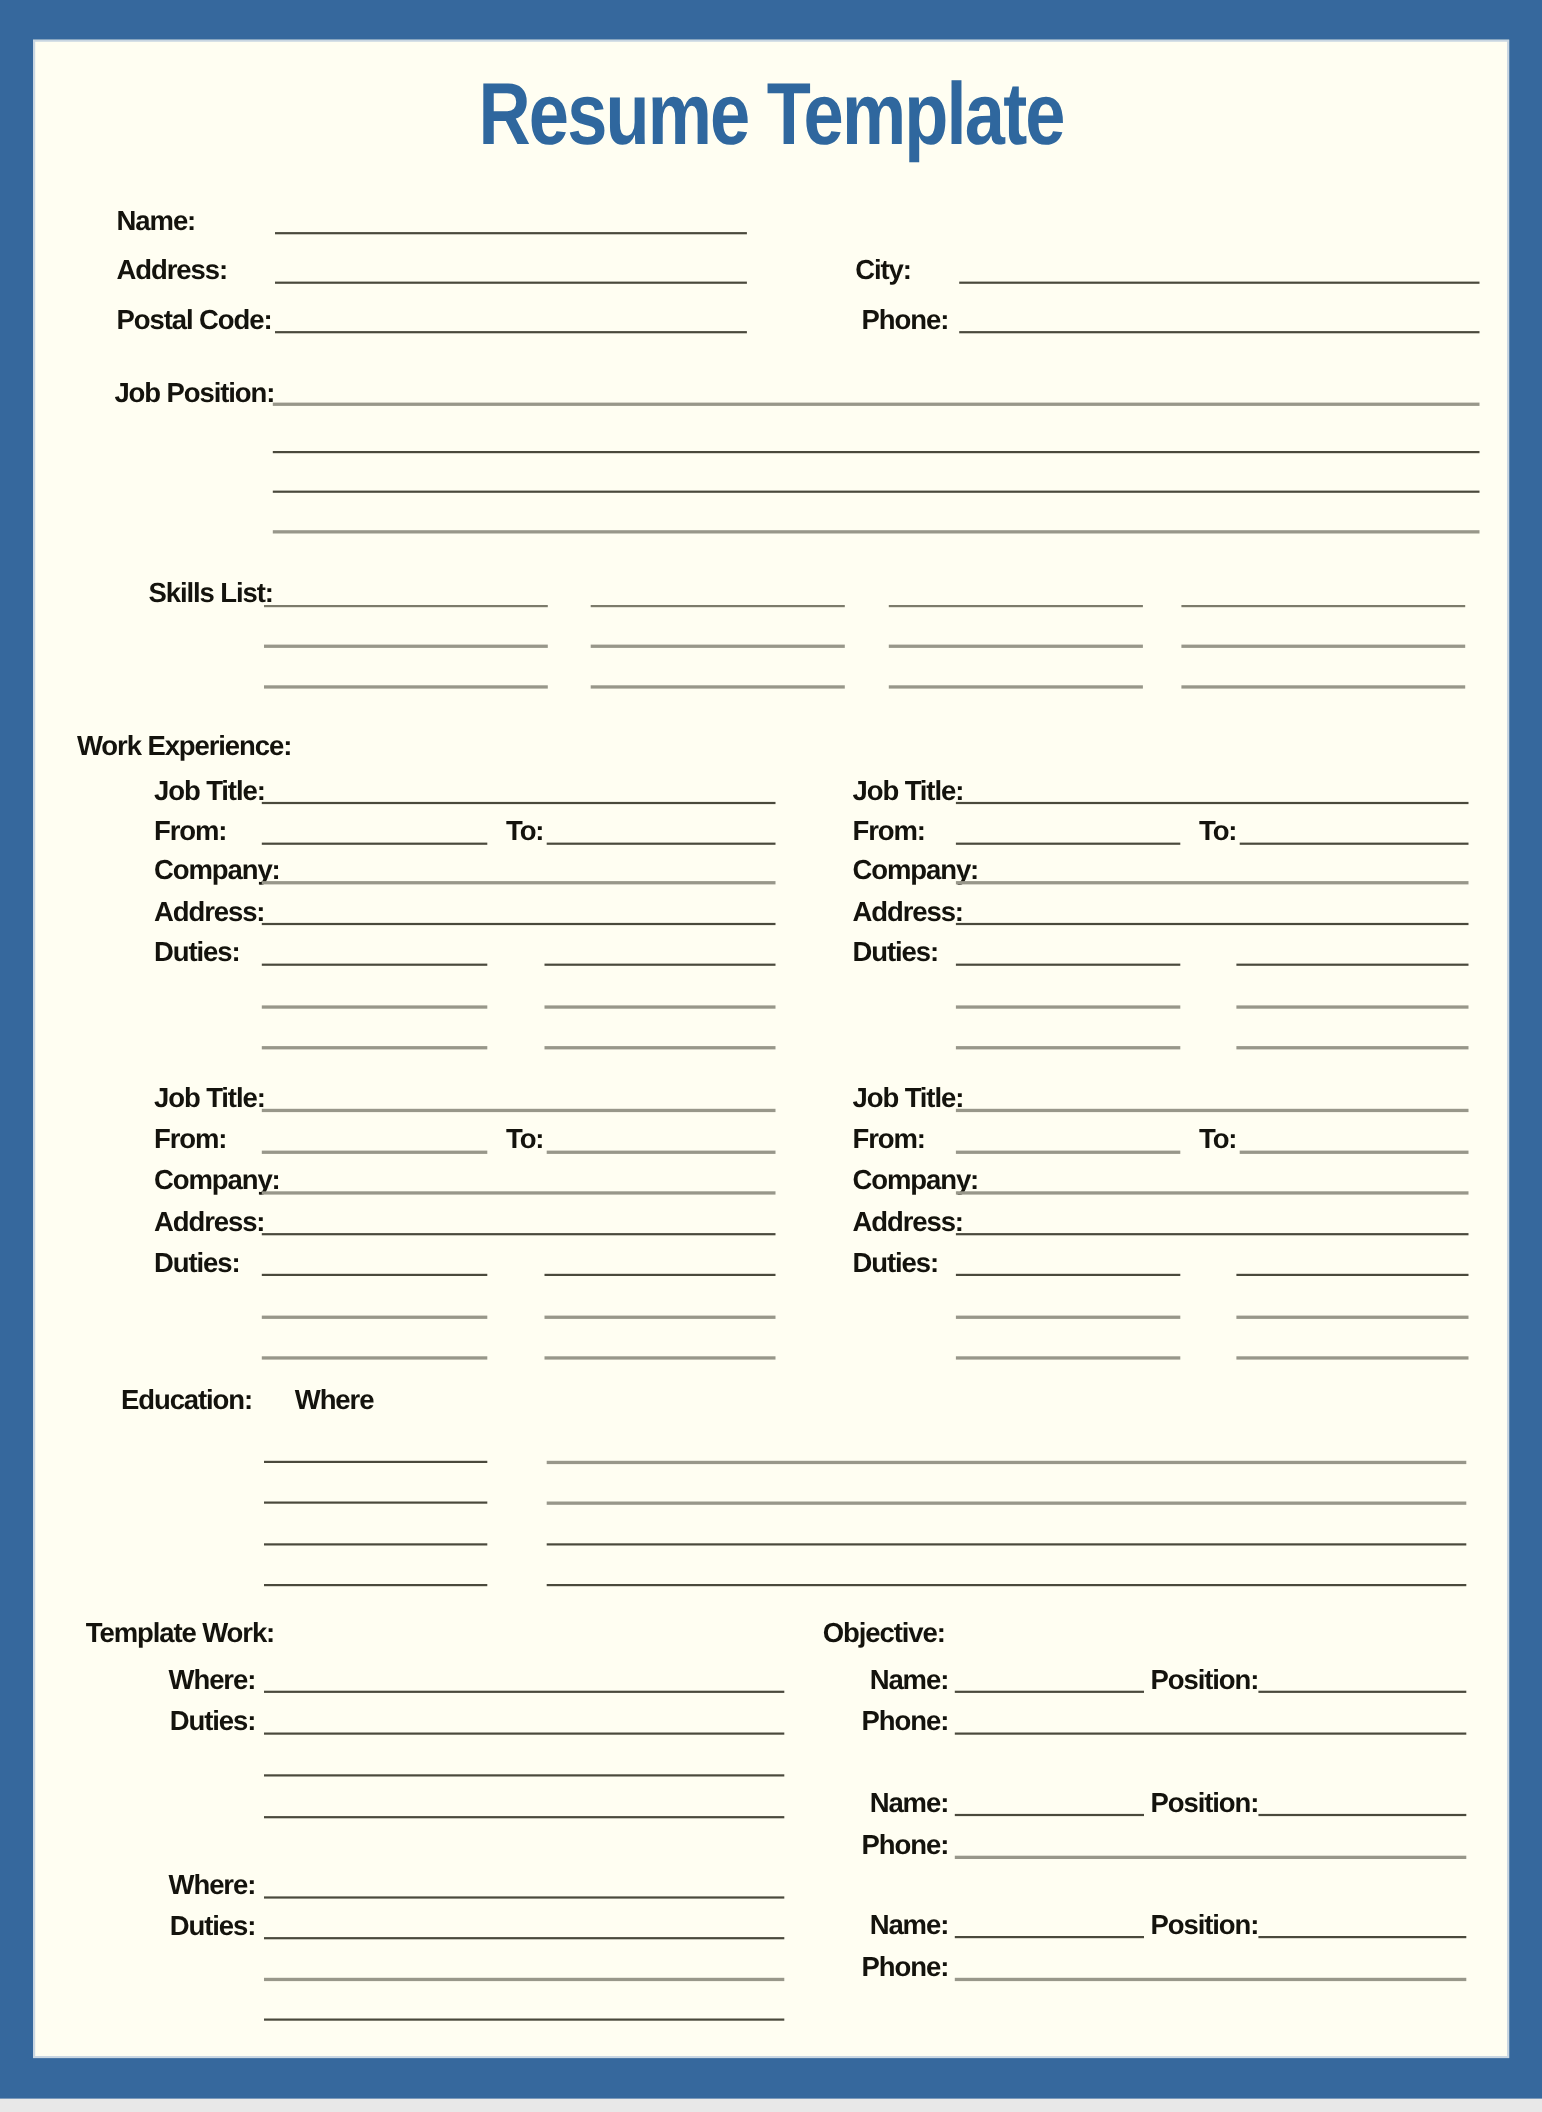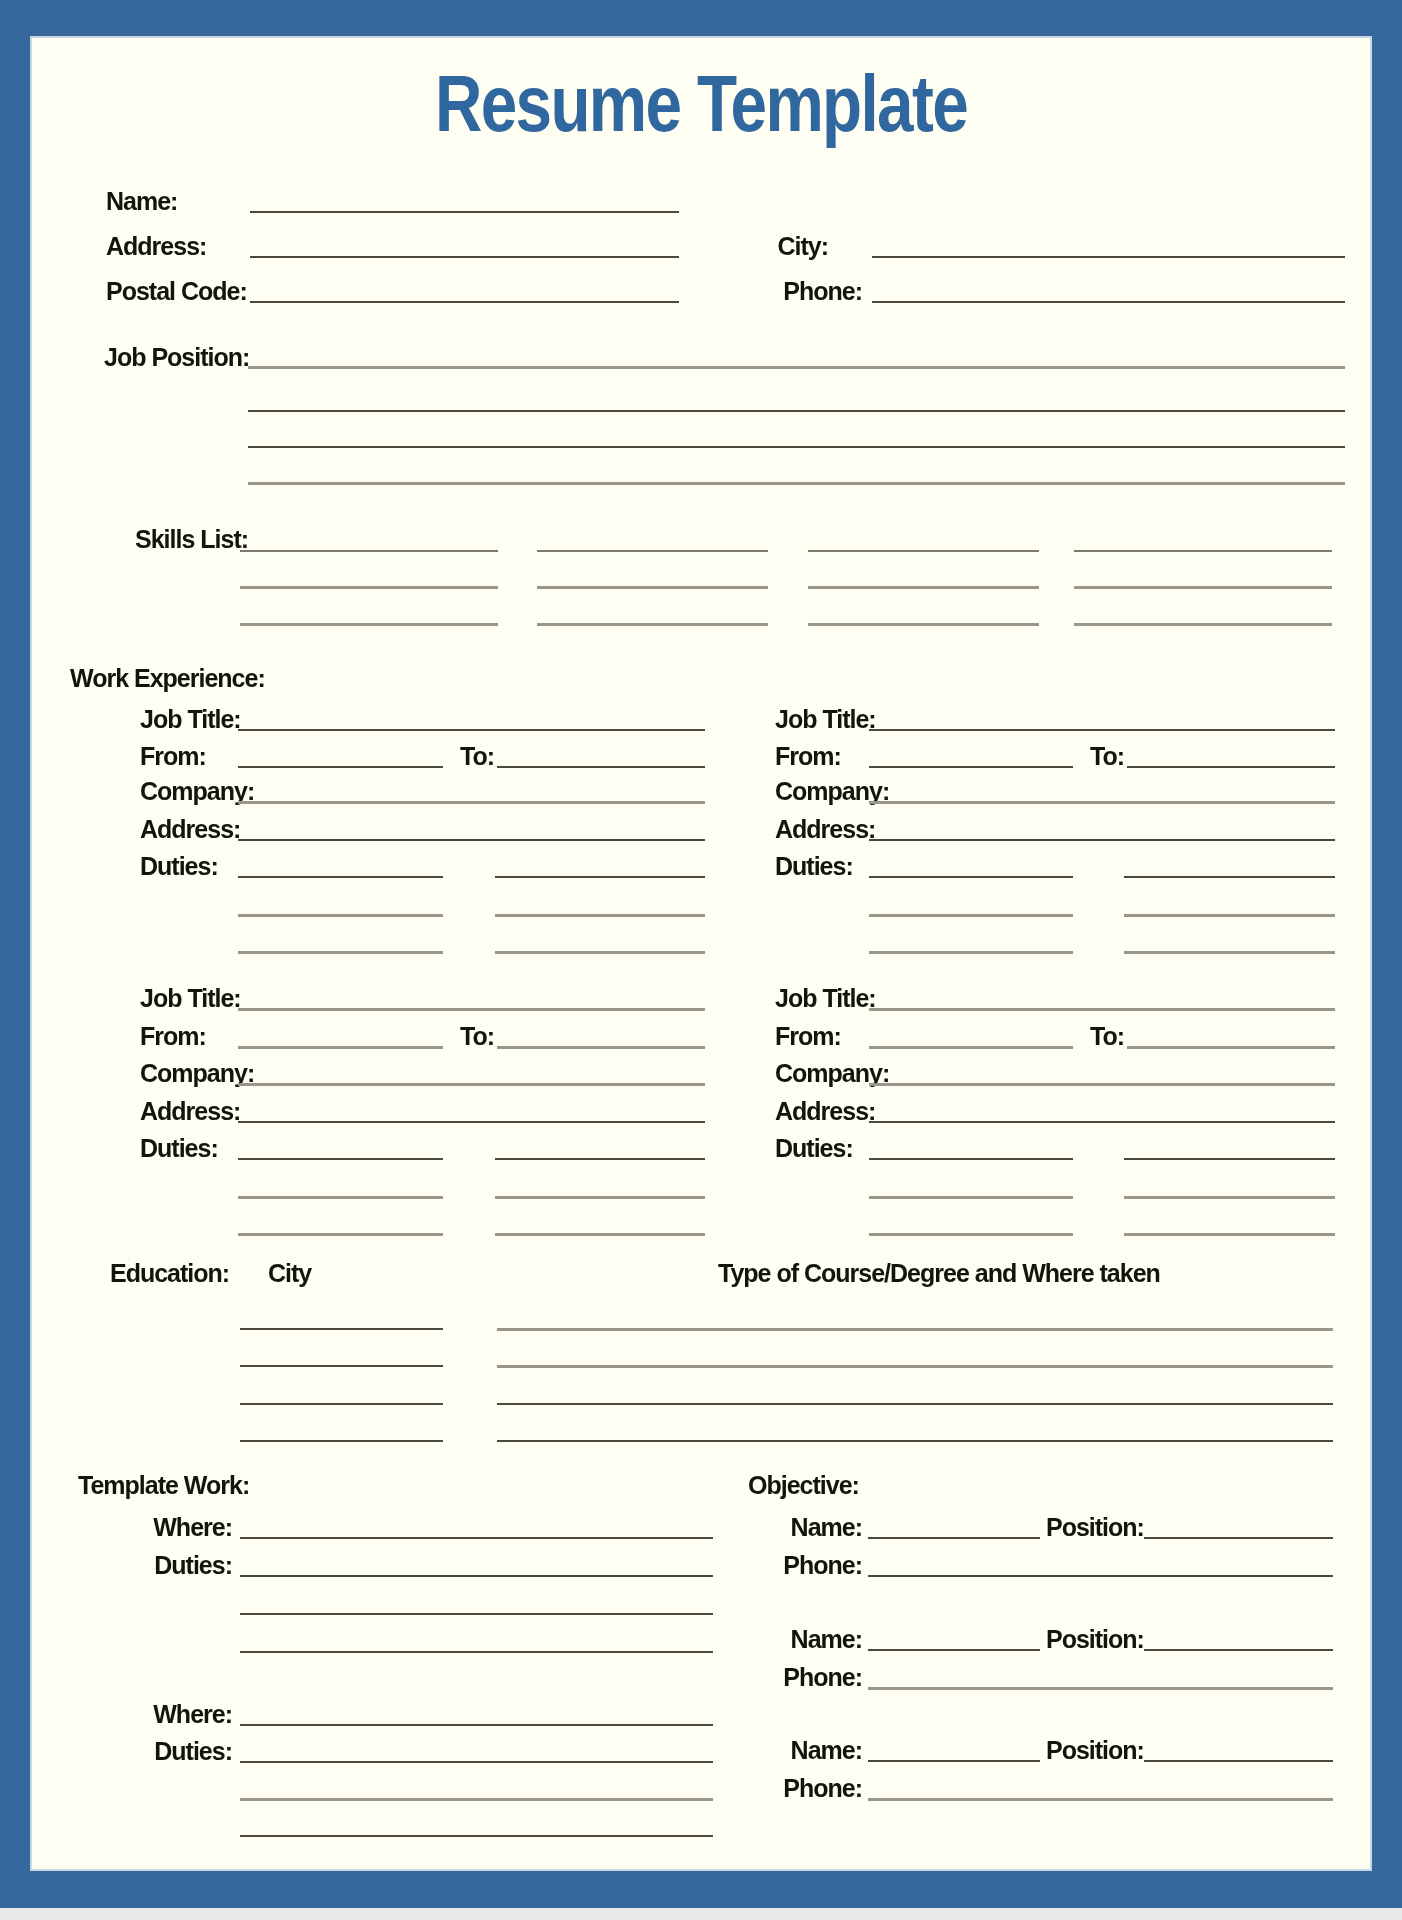--- a/index.html
+++ b/index.html
@@ -151,22 +151,21 @@
   <div class="ln ld" style="left:869px;top:1121px;width:466px"></div>
   <div class="lbl" style="left:775px;top:1136px">Duties:</div>
   <div class="ln ld" style="left:869px;top:1158px;width:204px"></div>
   <div class="ln ld" style="left:1124px;top:1158px;width:211px"></div>
   <div class="ln lg" style="left:869px;top:1196px;width:204px"></div>
   <div class="ln lg" style="left:1124px;top:1196px;width:211px"></div>
   <div class="ln lg" style="left:869px;top:1233px;width:204px"></div>
   <div class="ln lg" style="left:1124px;top:1233px;width:211px"></div>
 
   <div class="lbl" style="left:110px;top:1261px">Education:</div>
-  <div class="lbl" style="left:268px;top:1261px">City</div>
-  <div class="lbl" style="left:718px;top:1261px">Type of Course/Degree and Where taken</div>
+  <div class="lbl" style="left:268px;top:1261px">Where</div>
   <div class="ln ld" style="left:240px;top:1328px;width:203px"></div>
   <div class="ln lg" style="left:497px;top:1328px;width:836px"></div>
   <div class="ln ld" style="left:240px;top:1365px;width:203px"></div>
   <div class="ln lg" style="left:497px;top:1365px;width:836px"></div>
   <div class="ln ld" style="left:240px;top:1403px;width:203px"></div>
   <div class="ln ld" style="left:497px;top:1403px;width:836px"></div>
   <div class="ln ld" style="left:240px;top:1440px;width:203px"></div>
   <div class="ln ld" style="left:497px;top:1440px;width:836px"></div>
 
   <div class="lbl" style="left:78px;top:1473px">Template Work:</div>

